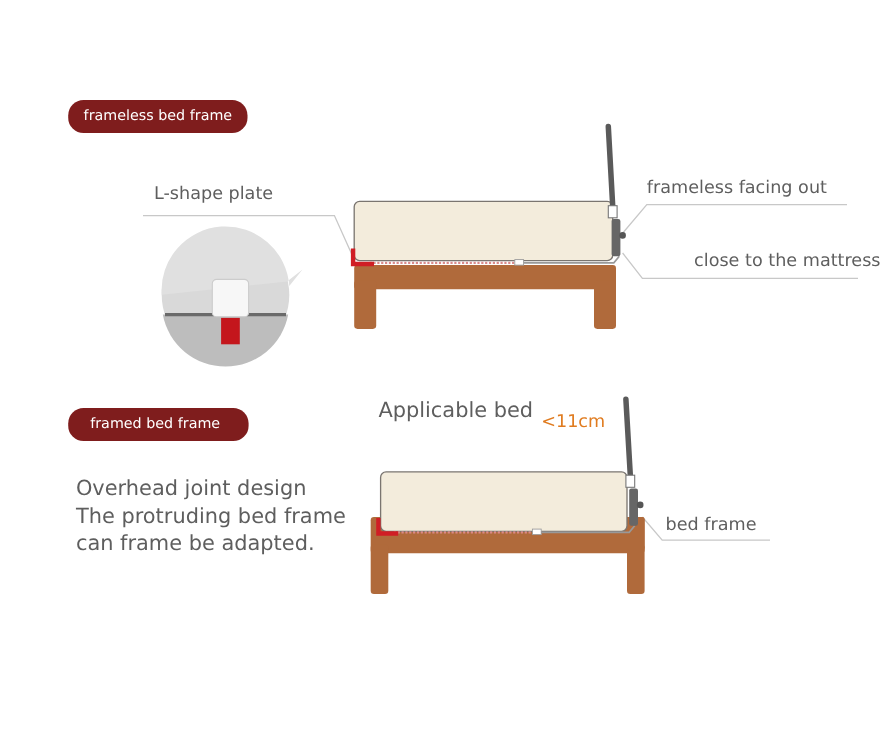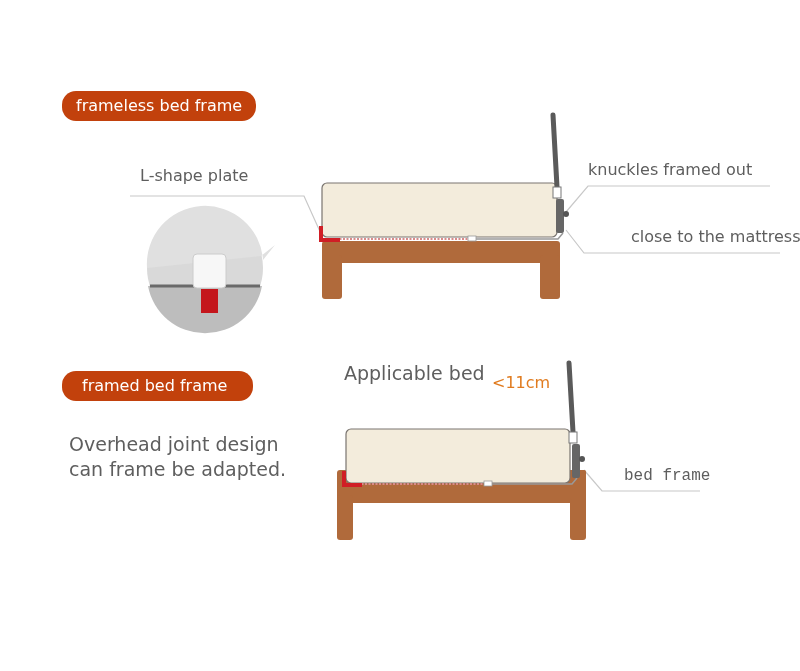--- a/index.html
+++ b/index.html
@@ -1,44 +1,45 @@
 <!DOCTYPE html>
 <html><head>
 <meta charset="utf-8">
 <style>
   html, body { margin: 0; padding: 0; background: #ffffff; }
   body { width: 800px; height: 671px; position: relative; overflow: hidden;
          font-family: "DejaVu Sans", sans-serif; color: #5a5a5a; }
-  .pill { position: absolute; background: #c2410c; color: #ffffff; border-radius: 14px;
-          font-size: 16px; line-height: 30px; height: 30px; padding: 0 14px; white-space: nowrap; }
+  .pill { position: absolute; background: #7f1d1d; color: #ffffff; border-radius: 14px;
+          font-size: 13px; line-height: 30px; height: 30px; padding: 0 14px; white-space: nowrap; }
   .label { position: absolute; font-size: 16px; color: #5e5e5e; white-space: nowrap; }
   .accent { color: #e07b1f; }
   .para { position: absolute; font-size: 19px; line-height: 25px; color: #5e5e5e; }
   svg.diagram { position: absolute; left: 0; top: 0; }
 </style>
 </head>
 <body>
 
 <div class="pill" style="left:62px; top:91px;">frameless bed frame</div>
 <div class="pill" style="left:62px; top:371px; padding:0 26px 0 20px;text-align:center;">framed bed frame</div>
 
 <div class="label" style="left:140px; top:166px;">L-shape plate</div>
-<div class="label" style="left:588px; top:160px;">knuckles framed out</div>
+<div class="label" style="left:588px; top:160px;">frameless facing out</div>
 <div class="label" style="left:588px; top:227px;margin-left:43px;">close to the mattress</div>
 <div class="label" style="left:403px; top:198px;">mattress</div>
 
 <div class="para" style="left:344px; top:361px; line-height:24px;">
   <div>Applicable bed</div>
 </div>
 <div class="label accent" style="left:492px; top:373px;">&lt;11cm</div>
 <div class="label" style="left:415px; top:445px;">mattress</div>
-<div class="label" style="left:624px; top:467px;font-family:Liberation Mono, monospace;">bed frame</div>
+<div class="label" style="left:605px; top:467px;">bed frame</div>
 
 <div class="para" style="left:69px; top:432px;">
   <div>Overhead joint design</div>
+  <div>The protruding bed frame</div>
   <div>can frame be adapted.</div>
 </div>
 
 <svg class="diagram" width="800" height="671">
 
   <polyline points="130,196 304,196 322,236" fill="none" stroke="#c8c8c8" stroke-width="1.2"></polyline>
   <polyline points="770,186 588,186 566,212" fill="none" stroke="#c8c8c8" stroke-width="1.2"></polyline>
   <polyline points="780,253 584,253 566,230" fill="none" stroke="#c8c8c8" stroke-width="1.2"></polyline>
 
   <g fill="#b06a3b">

